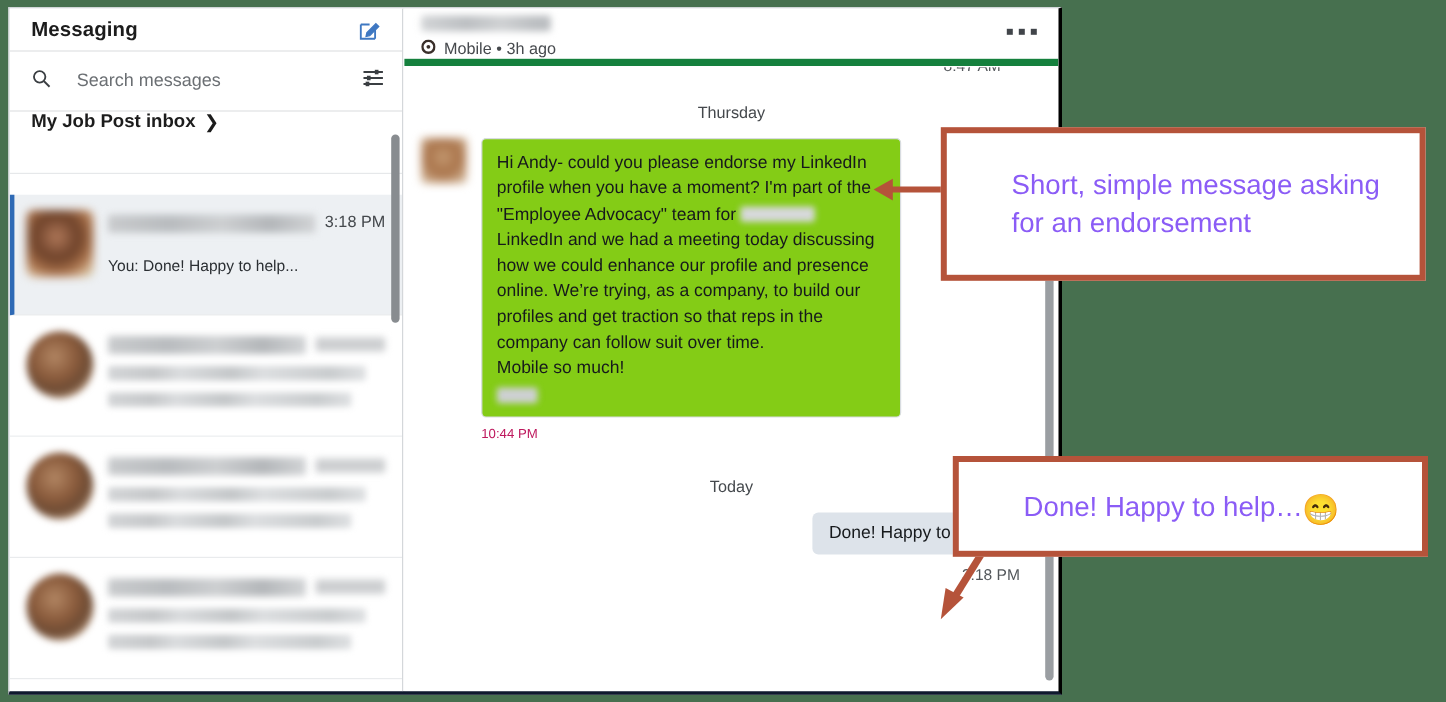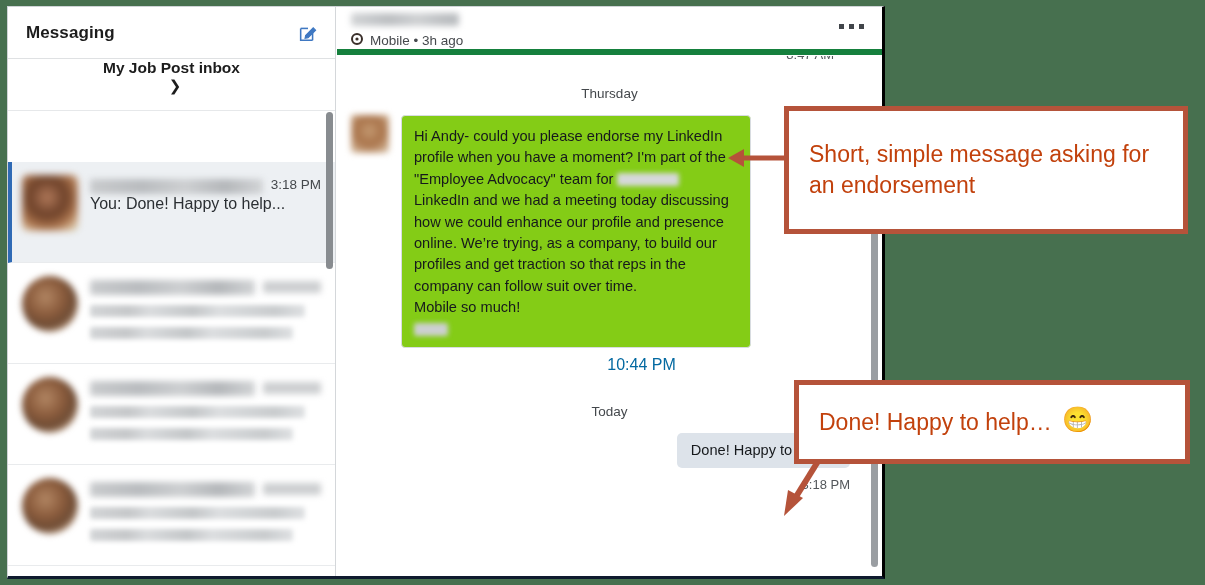--- a/index.html
+++ b/index.html
@@ -30,21 +30,21 @@
   }
 
   
   #sidebar {
     position: absolute; left: 0; top: 0;
     width: 328px; height: 100%;
     background: #ffffff;
     border-right: 1px solid #d4d7da;
   }
   #sidebar-head {
-    height: 52px;
+    height: 36px;
     border-bottom: 1px solid #dfe1e3;
     display: flex; align-items: center;
     padding: 0 16px 0 18px;
   }
   #sidebar-head .title {
     font-size: 17px; font-weight: bold; color: #1c1c1c;
     letter-spacing: .1px;
   }
   #sidebar-head .spacer { flex: 1; }
   .compose-ico { width: 22px; height: 22px; display: block; }
@@ -62,24 +62,23 @@
     font-family: "Liberation Sans", sans-serif;
     font-size: 15px; color: #1c1c1c;
     background: transparent;
     margin-left: 19px;
   }
   #search-input::placeholder { color: #6b6f73; }
   .filter-ico { width: 20px; height: 18px; flex: none; }
 
   #inbox-row {
     height: 52px;
-    display: flex; align-items: center;
-    padding: 0 34px;
+    display: flex; align-items: flex-start;
+    padding: 0 18px;
     border-bottom: 1px solid #e6e8ea;
-    flex-direction: column;
   }
   #inbox-row .lbl {
     font-size: 15.5px; font-weight: bold; color: #1c1c1c;
   }
   #inbox-row .chev { margin-left: 7px; color: #1c1c1c; font-size: 15px; }
 
   #convo-scroll {
     position: absolute;
     left: 0; top: 155px; right: 0; bottom: 0;
     overflow: hidden;
@@ -121,22 +120,22 @@
     margin-top: 2px;
   }
   .convo .tm {
     font-size: 13.5px; color: #44484c; flex: none;
   }
   .convo .tm.blur {
     width: 58px; height: 12px; border-radius: 2px;
     background: #cdcfd1; filter: blur(3px); margin-top: 3px;
   }
   .convo .snip {
-    margin-top: 1px;
-    font-size: 16px; color: #2b2f33;
+    margin-top: 20px;
+    font-size: 13px; color: #2b2f33;
     white-space: nowrap; overflow: hidden;
   }
   .convo .snip-blur {
     height: 12px; border-radius: 2px; margin-top: 10px;
     background: linear-gradient(90deg,#d3d5d7 0%,#c6c8ca 18%,#dadcde 28%,#c4c7c9 48%,#dcdee0 60%,#c9ccce 86%,#dfe1e3 100%);
     filter: blur(2.8px);
   }
   .convo .snip-blur.w2 { width: 93%; }
   .convo .snip-blur.w3 { width: 88%; }
 
@@ -215,21 +214,21 @@
     background: #d6d8da; filter: blur(2.6px);
     vertical-align: -2px;
   }
   .bubble-in .sig {
     width: 34px; height: 13px; border-radius: 2px;
     background: #cdd0d2; filter: blur(2.6px);
     margin-top: 4px;
   }
   .stamp-left {
     margin: 8px 0 0 64px;
-    font-size: 16px; color: #0369a1; text-align: center;
+    font-size: 11px; color: #be185d;
   }
 
   .row-out {
     display: flex; justify-content: flex-end;
     padding-right: 32px;
   }
   .bubble-out {
     background: #dde3ea;
     border-radius: 5px;
     padding: 9px 14px 10px 14px;
@@ -253,25 +252,25 @@
   
   .callout {
     position: absolute;
     background: #ffffff;
     border: 5px solid #b5533a;
     display: flex; align-items: center;
     padding: 0 20px;
     z-index: 40;
   }
   .callout .txt {
-    font-size: 23px; line-height: 31px; color: #c2410c;
+    font-size: 23px; line-height: 31px; color: #8b5cf6; margin-left: 34px;
   }
   #callout-1 { left: 784px; top: 106px; width: 404px; height: 128px; }
   #callout-2 { left: 794px; top: 380px; width: 396px; height: 84px; }
-  #callout-2 .txt { display: flex; align-items: flex-start; gap: 11px; }
+  #callout-2 .txt { display: flex; align-items: flex-end; }
   .emoji { font-size: 25px; line-height: 1; }
 
   .arrow { position: absolute; z-index: 39; }
   #arrow-1 { left: 726px; top: 140px; width: 70px; height: 36px; }
   #arrow-2 { left: 772px; top: 438px; width: 70px; height: 82px; }
 </style>
 </head>
 <body>
 
 <div id="page">
@@ -286,20 +285,39 @@
         <span>
           <svg class="compose-ico" viewBox="0 0 24 24" fill="none" stroke="#3f78c2" stroke-width="1.7">
             <path d="M4 7v13h13"></path>
             <path d="M4 7h8"></path>
             <path d="M17 20V12"></path>
             <path d="M9.5 14.5l8.2-8.2 2.6 2.6-8.2 8.2-3.3.7z" fill="#3f78c2" stroke="#3f78c2" stroke-width="1.2"></path>
           </svg>
         </span>
       </div>
 
+      <div id="search-row">
+        <span>
+          <svg class="mag" viewBox="0 0 20 20" fill="none" stroke="#3a3e42" stroke-width="1.8">
+            <circle cx="8.3" cy="8.3" r="5.6"></circle>
+            <path d="M12.6 12.6L18 18"></path>
+          </svg>
+        </span>
+        <input id="search-input" type="text" placeholder="Search messages" style="">
+        <span>
+          <svg class="filter-ico" viewBox="0 0 22 20" fill="none" stroke="#3a3e42" stroke-width="1.8">
+            <path d="M2 4.5h18"></path>
+              <path d="M2 10h18"></path>
+              <path d="M2 15.5h18"></path>
+            <rect x="12.5" y="2.4" width="3.4" height="4.2" fill="#3a3e42" stroke="none"></rect>
+            <rect x="5.2" y="7.9" width="3.4" height="4.2" fill="#3a3e42" stroke="none"></rect>
+            <rect x="4.0" y="13.4" width="3.4" height="4.2" fill="#3a3e42" stroke="none"></rect>
+          </svg>
+        </span>
+      </div>
 
       <div id="inbox-row">
         <span class="lbl">My Job Post inbox</span>
         <span class="chev">❯</span>
       </div>
 
       <div id="convo-scroll">
 
         <div class="convo selected">
           <div class="av"></div>

